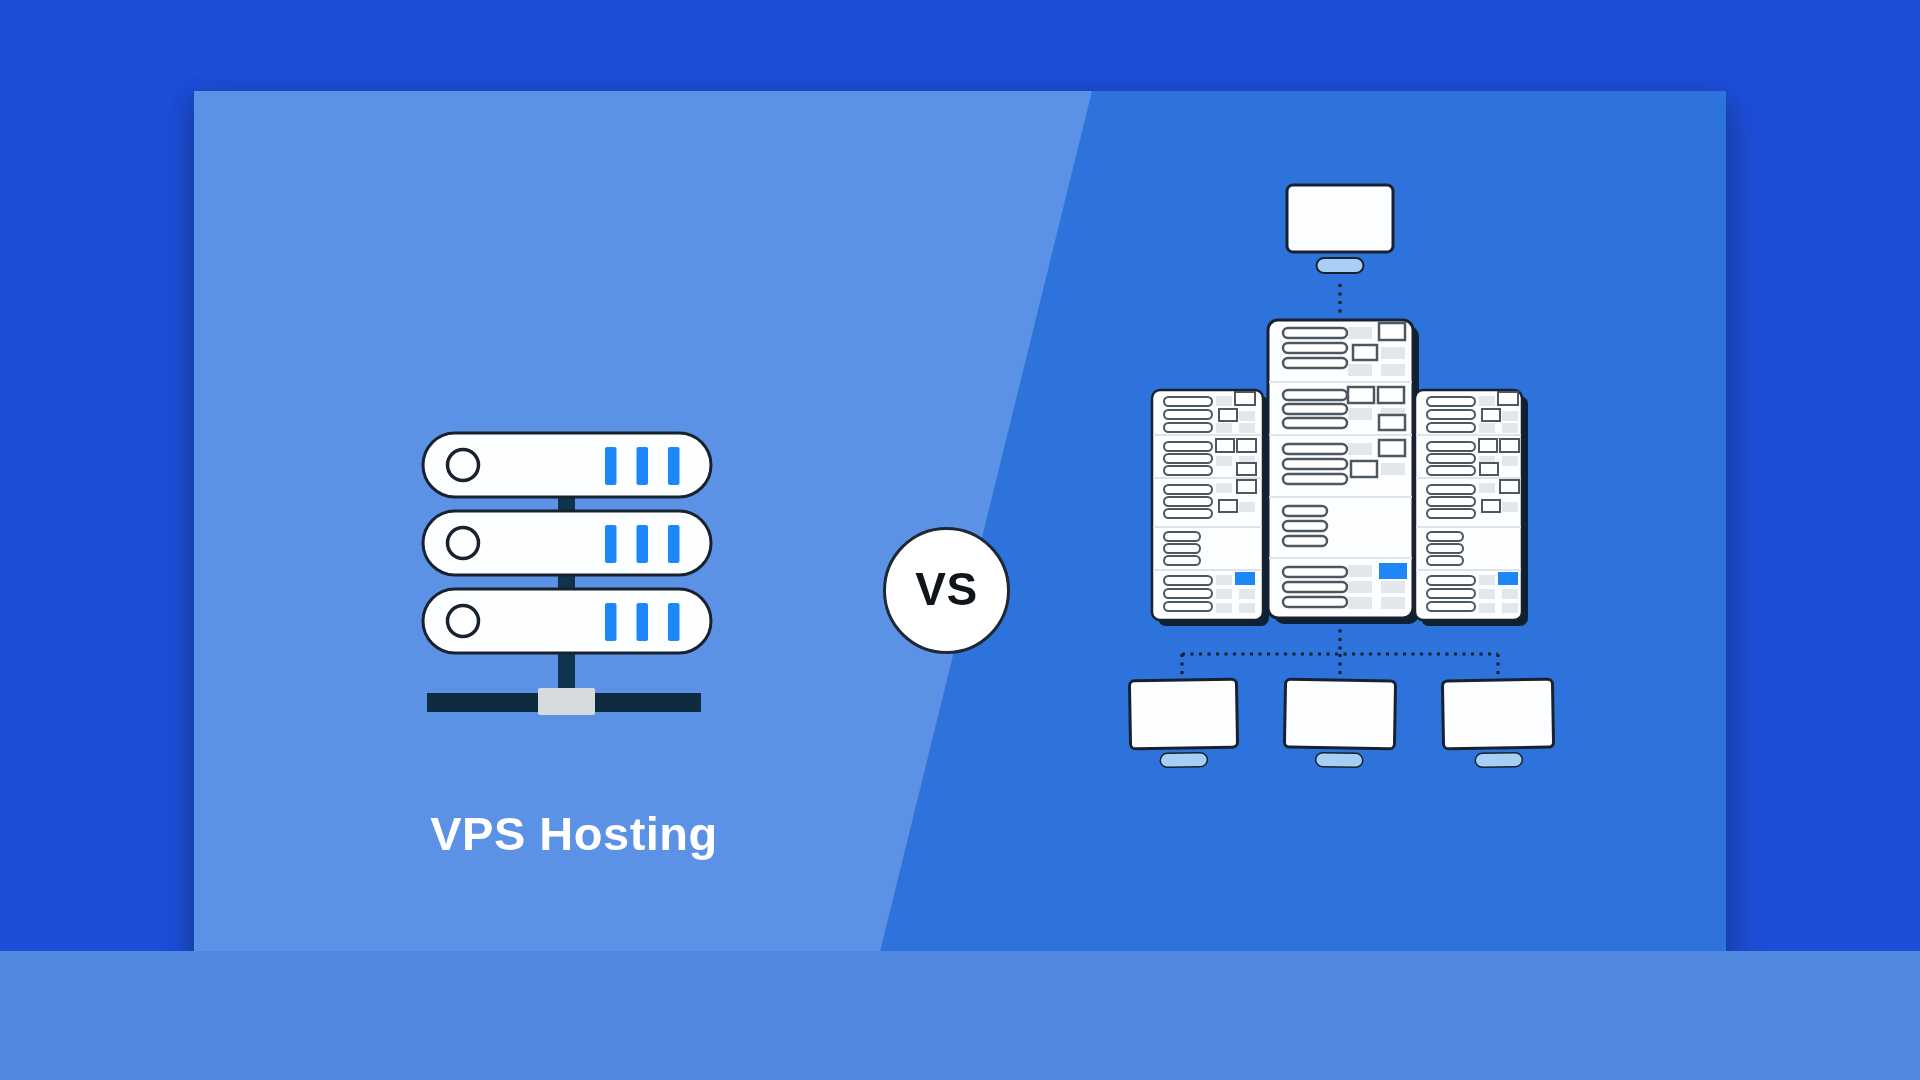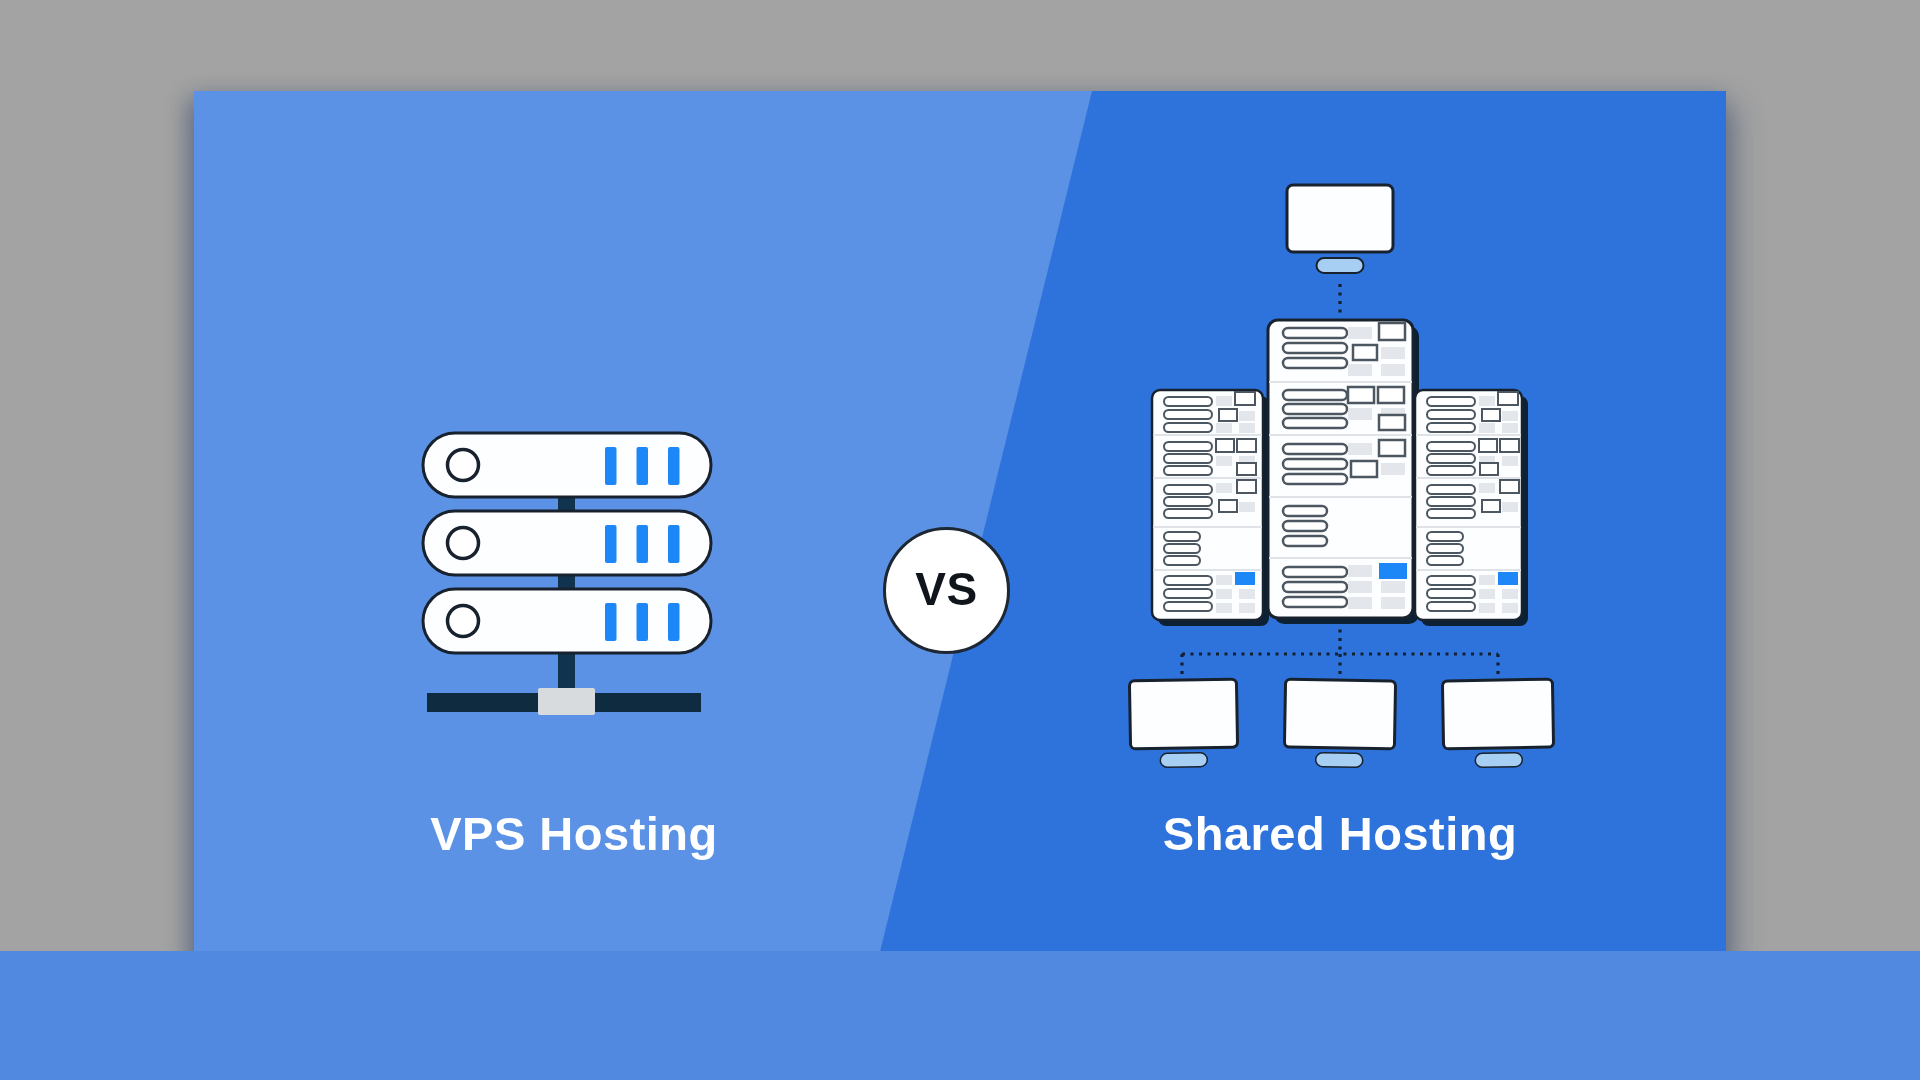--- a/index.html
+++ b/index.html
@@ -5,21 +5,21 @@
   html, body {
     margin: 0;
     padding: 0;
     background: #5089df;
     font-family: "Liberation Sans", sans-serif;
   }
   .stage {
     position: relative;
     width: 1920px;
     height: 951px;
-    background: #a3a3a3;
+    background: #1d4ed8;
     overflow: hidden;
   }
   .card {
     position: absolute;
     left: 194px;
     top: 91px;
     width: 1532px;
     height: 881px;
     background: #5b92e5;
     overflow: hidden;
@@ -318,16 +318,15 @@
         <rect x="165" y="500" width="110" height="68" rx="5" fill="#fdfeff" stroke="#18222e" stroke-width="3"></rect>
         <rect x="196.5" y="573" width="47" height="14" rx="7" fill="#a7cef3" stroke="#18222e" stroke-width="1.5"></rect>
       </g>
       <g transform="rotate(-1 378 534)">
         <rect x="323" y="500" width="110" height="68" rx="5" fill="#fdfeff" stroke="#18222e" stroke-width="3"></rect>
         <rect x="354.5" y="573" width="47" height="14" rx="7" fill="#a7cef3" stroke="#18222e" stroke-width="1.5"></rect>
       </g>
     </svg>
 
     <div class="hosting-label label-vps">VPS Hosting</div>
-    <div class="hosting-label label-shared">Shared Hosting</div>
 
   </div>
 </div>
 
 </body></html>

